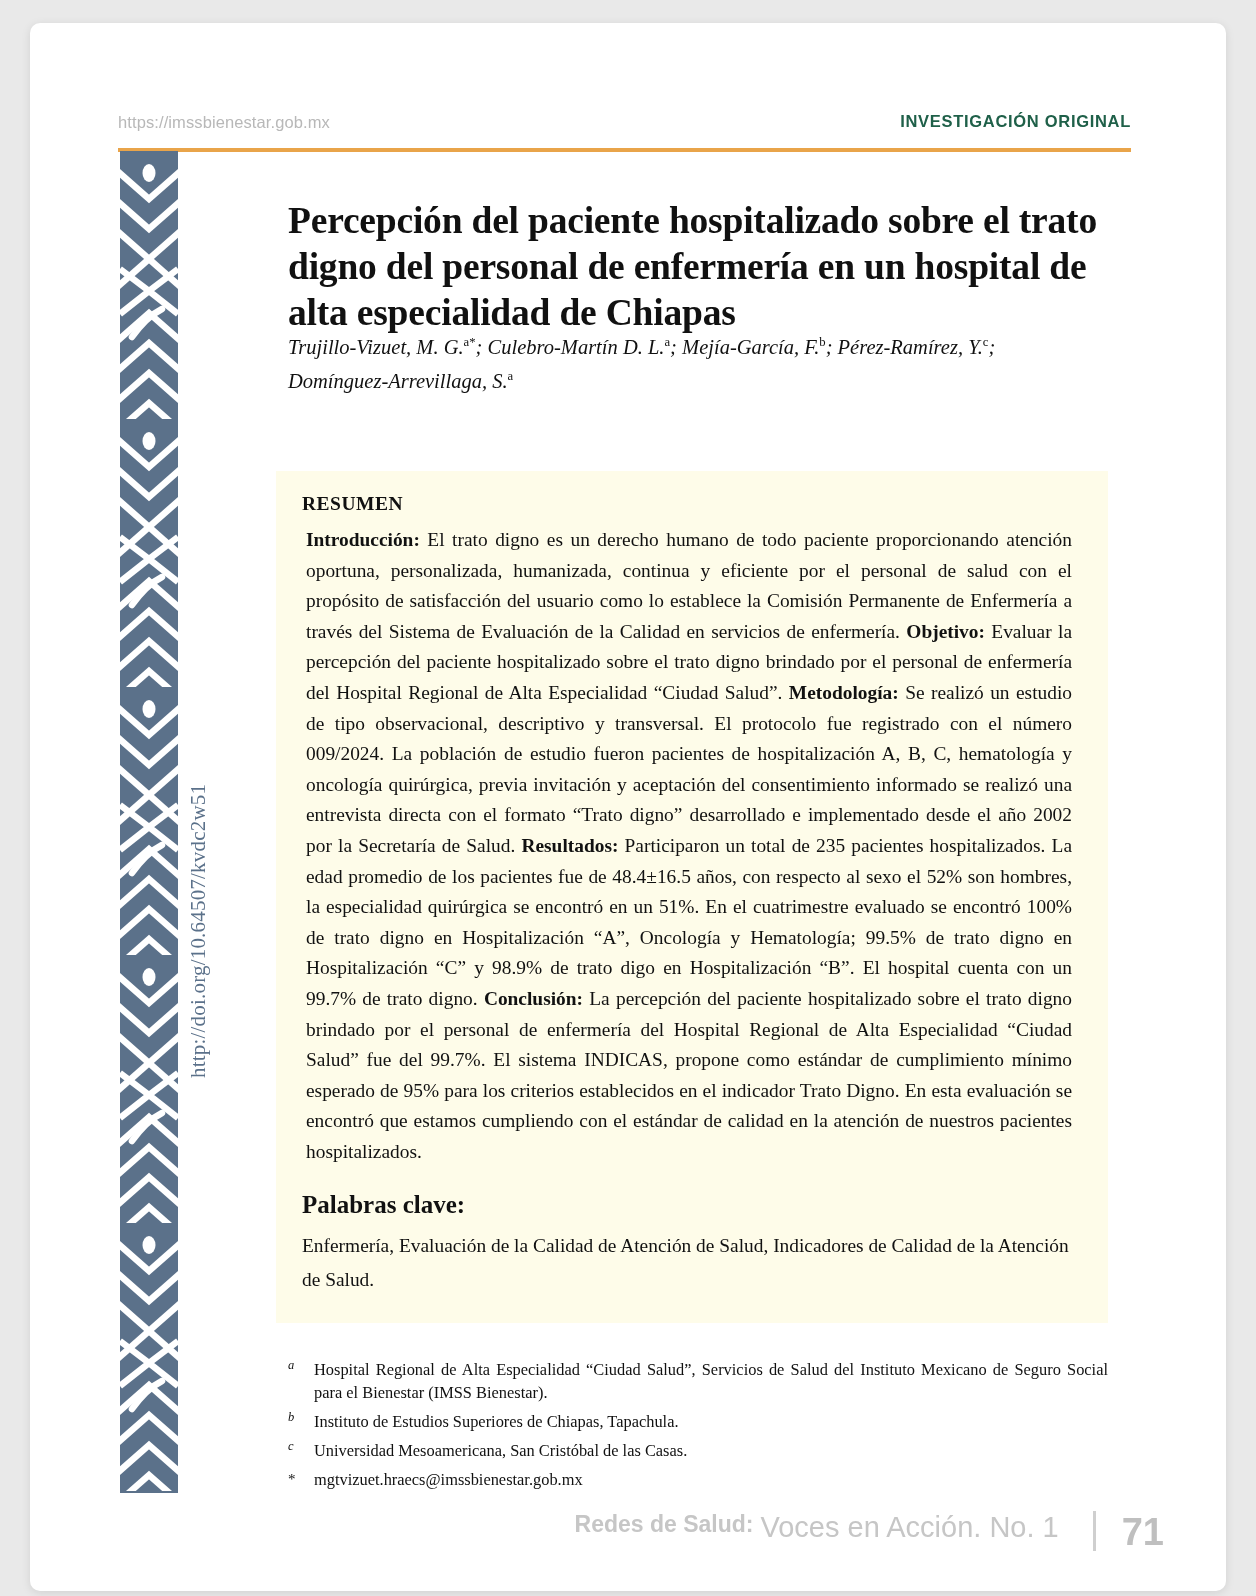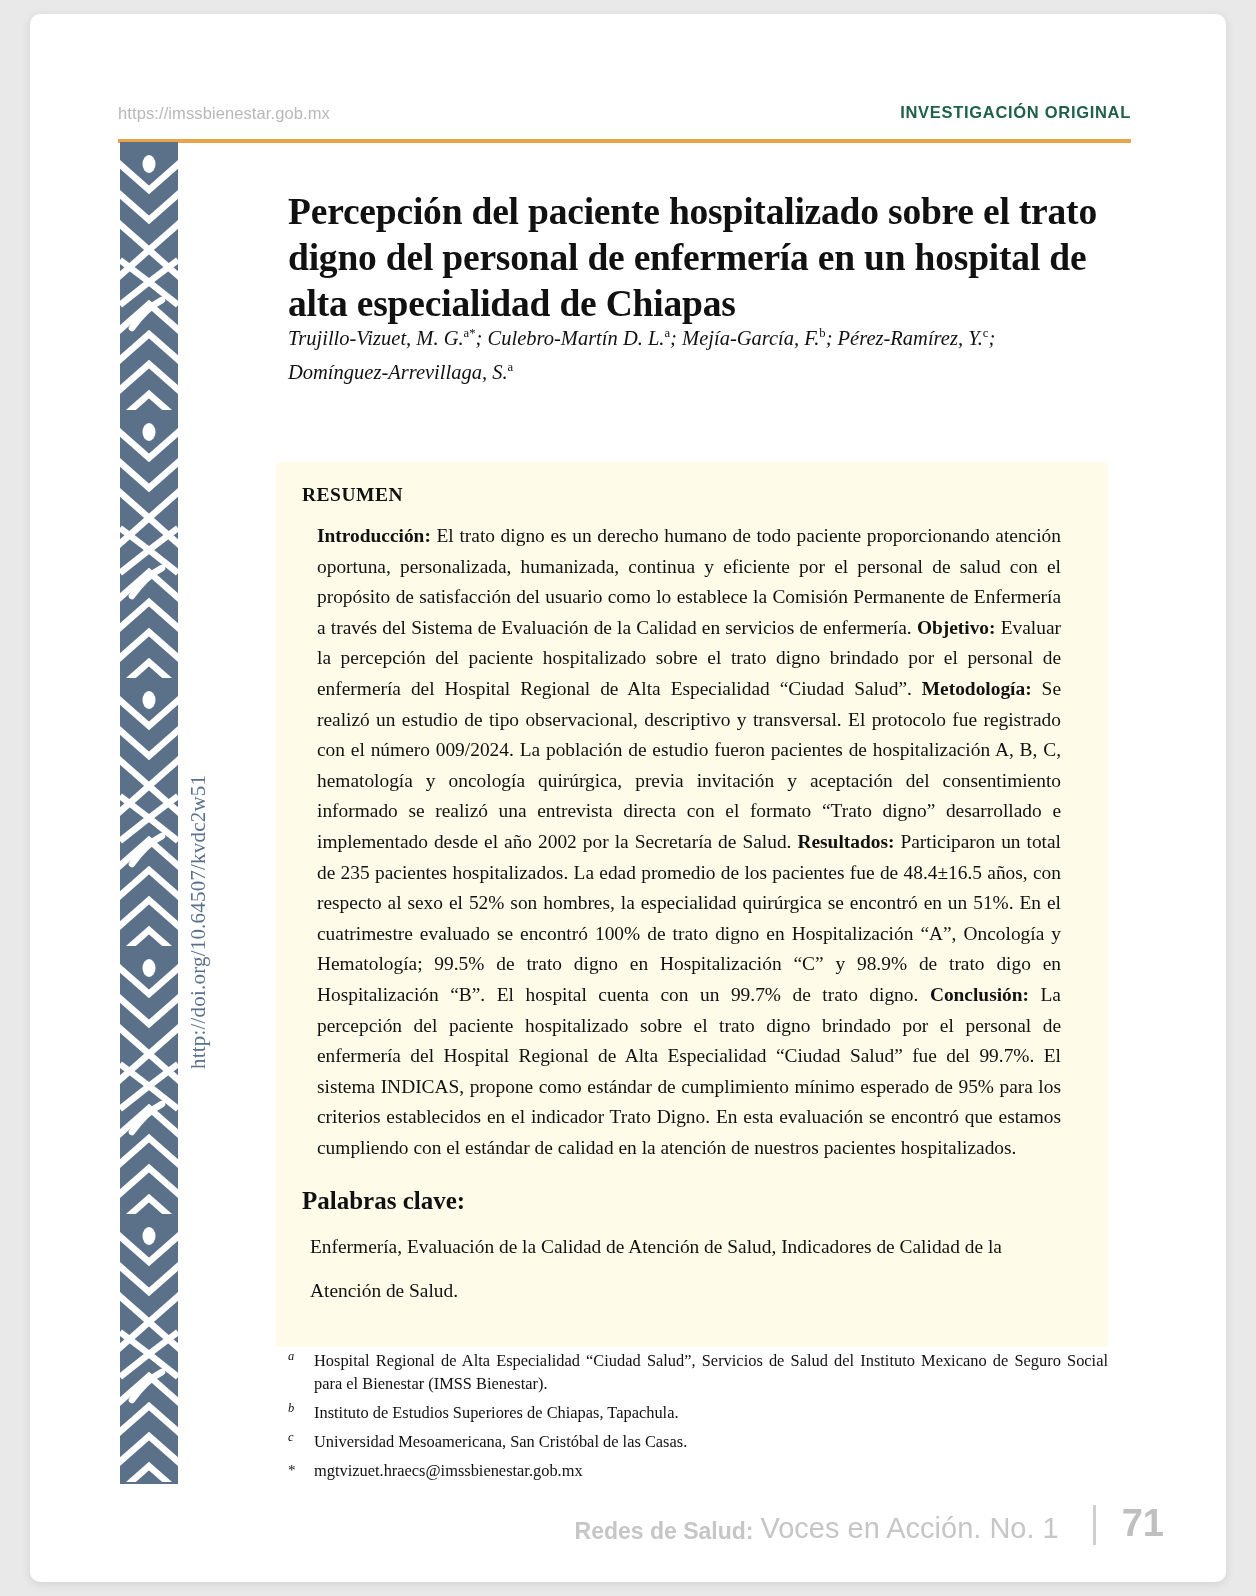--- a/index.html
+++ b/index.html
@@ -9,21 +9,21 @@
   }
   body {
     width: 1256px;
     height: 1596px;
     font-family: "Liberation Serif", "DejaVu Serif", serif;
     overflow: hidden;
   }
   .page {
     position: absolute;
     left: 30px;
-    top: 14px;
+    top: 23px;
     width: 1196px;
     height: 1568px;
     background: #ffffff;
     border-radius: 10px;
     box-shadow: 0 2px 10px rgba(0,0,0,0.10);
     overflow: hidden;
   }
 
   
   .header {
@@ -125,35 +125,35 @@
     font-weight: bold;
     letter-spacing: 0.5px;
     margin: 0 0 10px 0;
     color: #111;
   }
   .abs-body {
     font-size: 19.4px;
     line-height: 30.6px;
     text-align: justify;
     color: #111;
-    margin: 15px;
+    margin: 4px;
     hyphens: manual;
   }
   .abs-body b { font-weight: bold; }
   .kw-heading {
     font-size: 25px;
     font-weight: bold;
     margin: 24px 0 10px 0;
     color: #111;
   }
   .kw-body {
     font-size: 19.4px;
-    line-height: 44px;
-    color: #111;
-    margin: 8px;
+    line-height: 34px;
+    color: #111;
+    margin: 0;
   }
 
   
   .footnotes {
     position: absolute;
     left: 258px;
     top: 1335px;
     width: 820px;
   }
   .fn {
@@ -181,21 +181,21 @@
     left: 0;
     top: 1488px;
     width: 1196px;
     height: 60px;
   }
   .footer-inner {
     position: absolute;
     right: 62px;
     top: 0;
     display: flex;
-    align-items: flex-end;
+    align-items: flex-start;
     font-family: "Liberation Sans", sans-serif;
   }
   .footer-journal {
     font-size: 23px;
     font-weight: bold;
     color: #c6c6c6;
   }
   .footer-sub {
     font-size: 29px;
     color: #c6c6c6;

